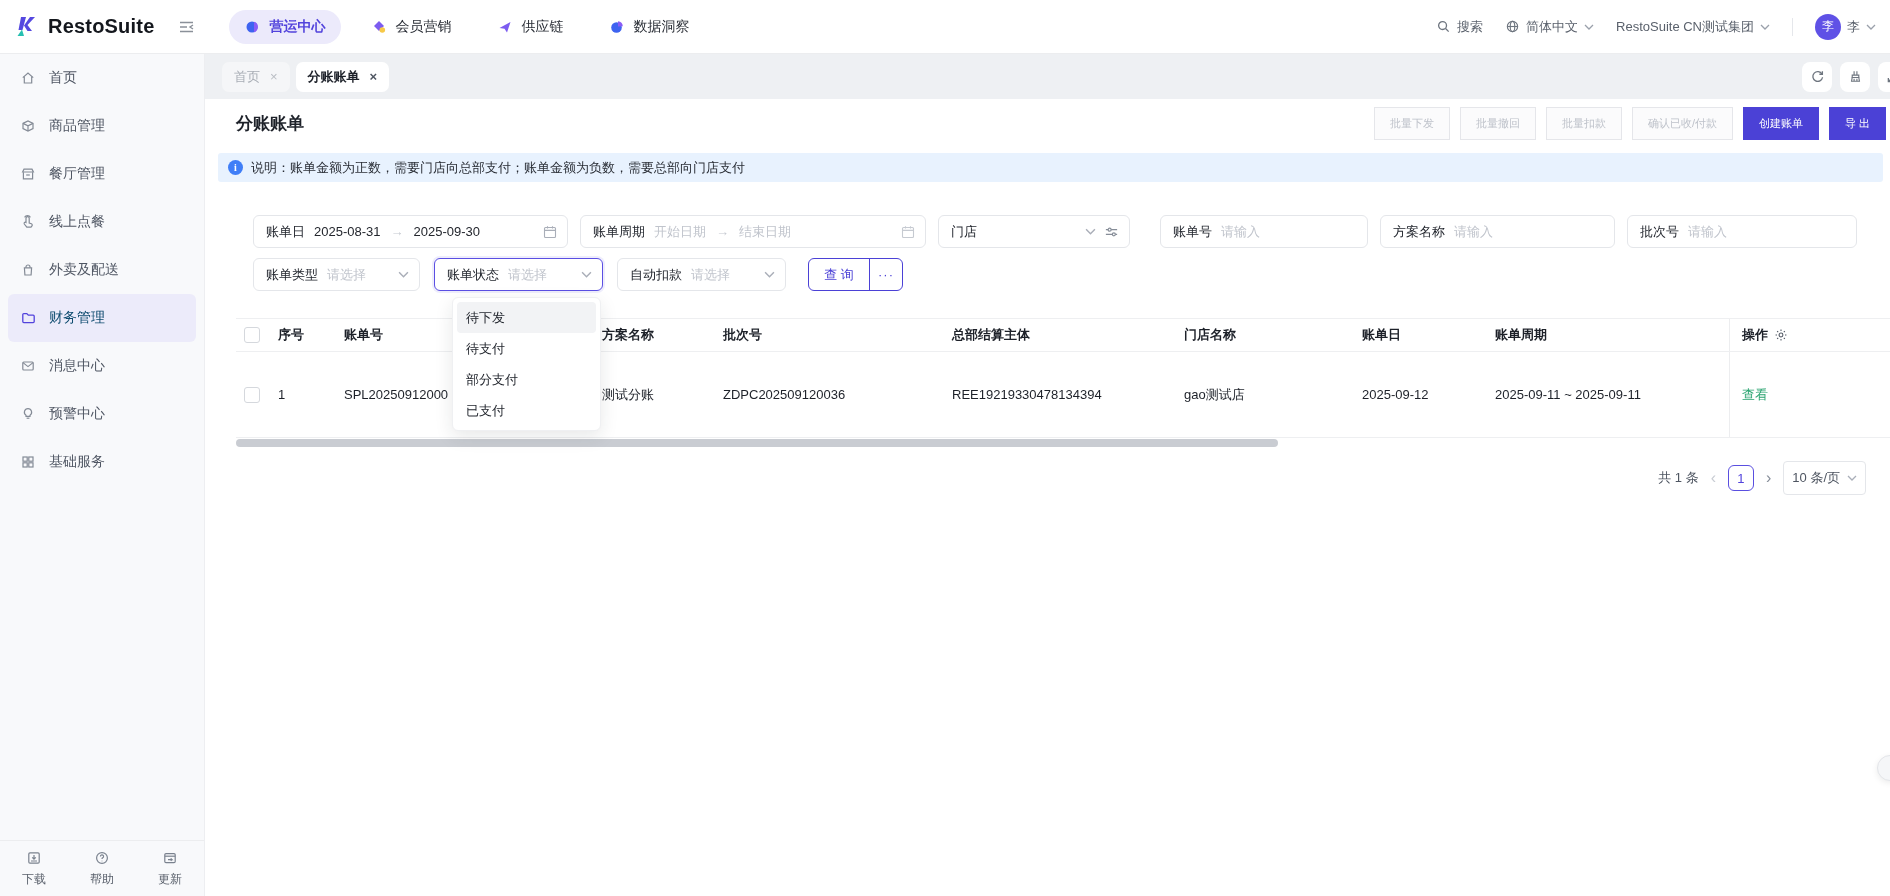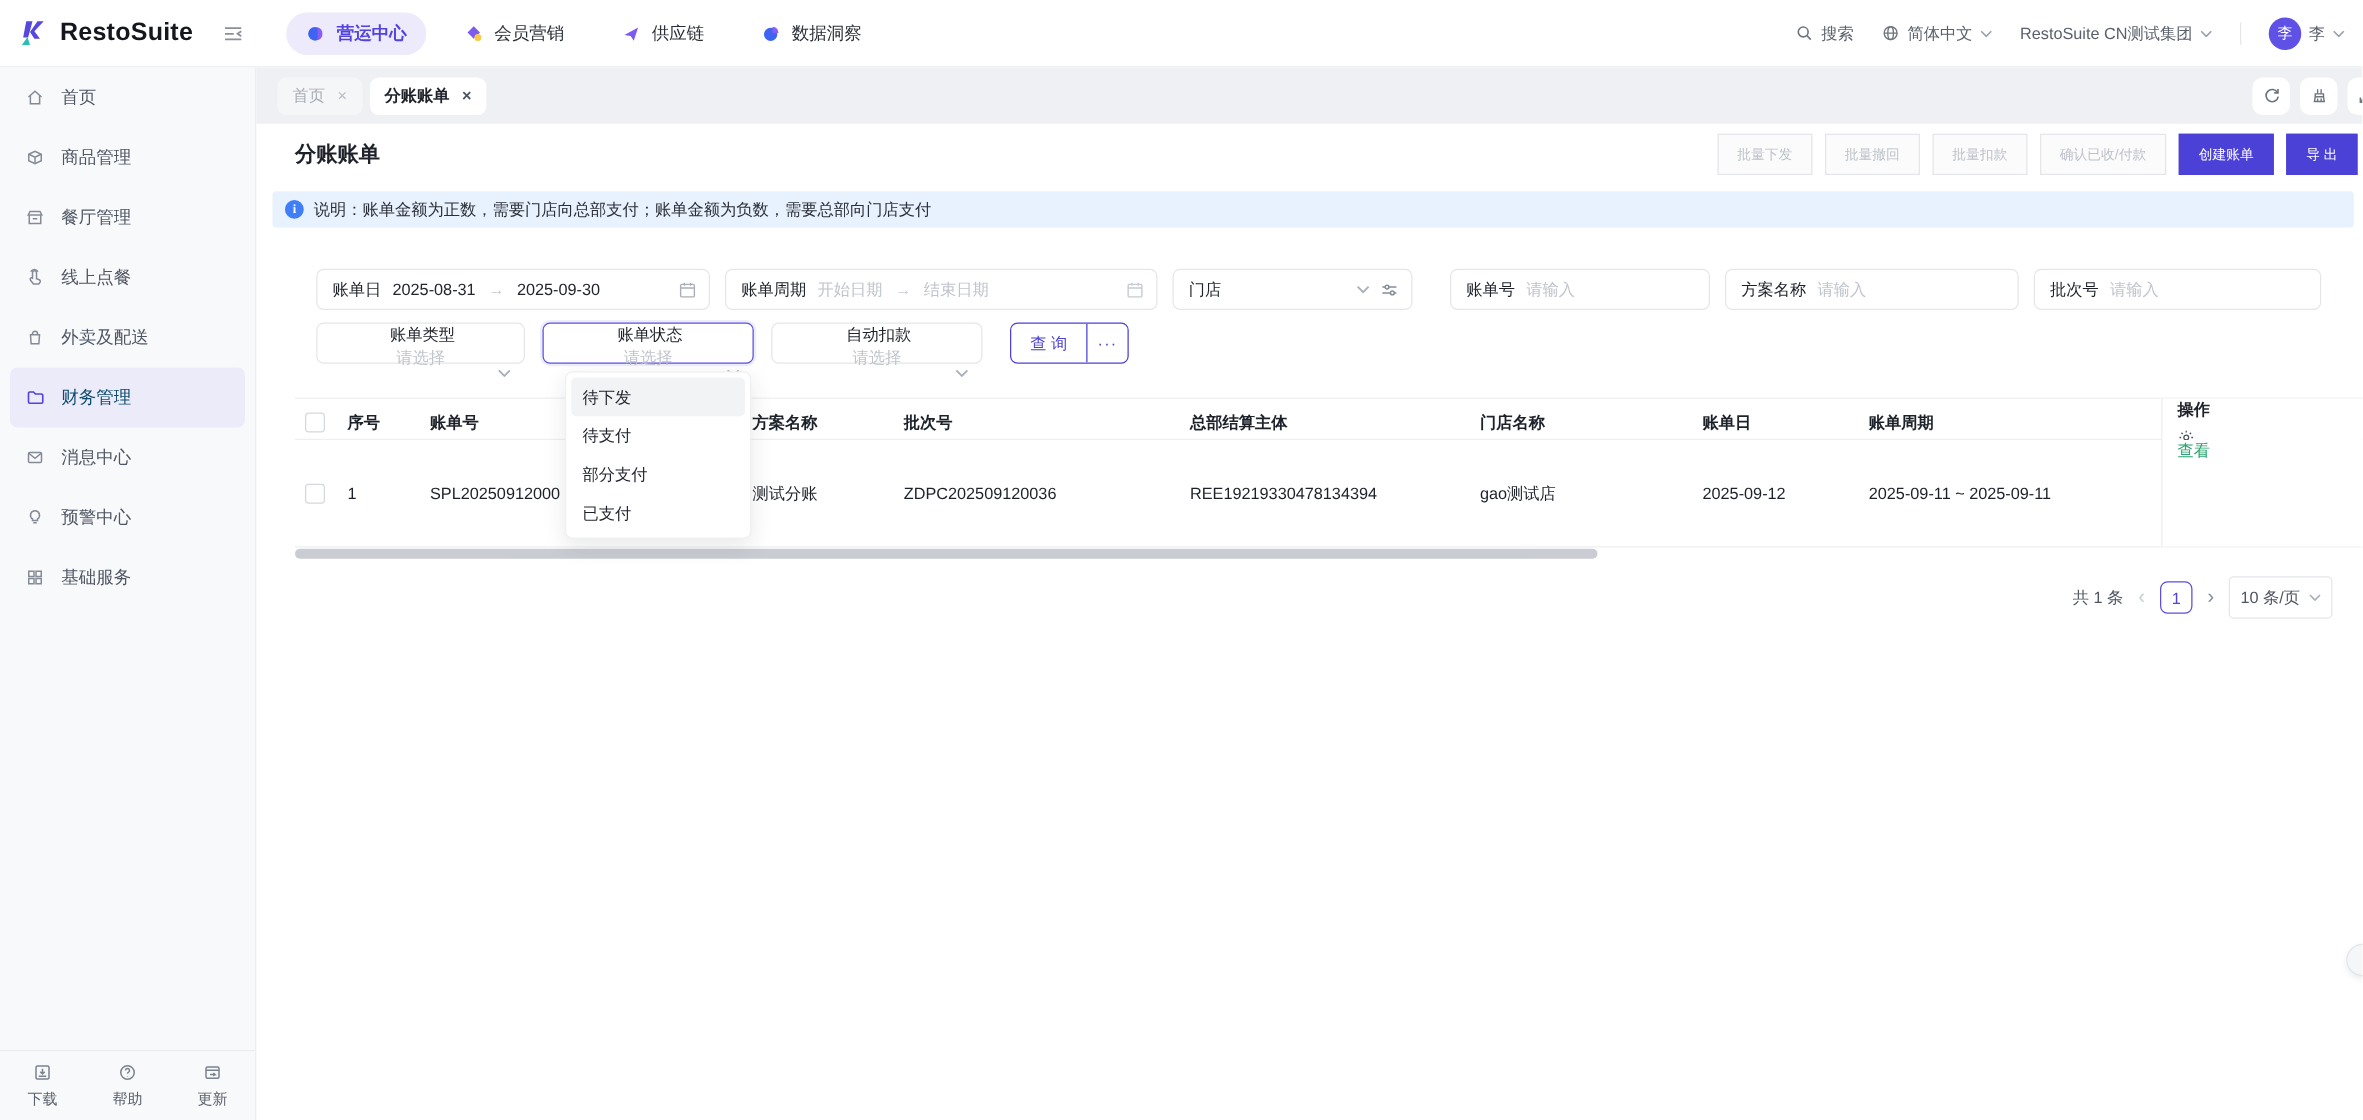--- a/index.html
+++ b/index.html
@@ -72,21 +72,21 @@
 
   
   .fbox { position:absolute; height:33px; border:1px solid #E4E6EA; border-radius:6px;
     background:#fff; display:flex; align-items:center; font-size:13px; color:#23262D; }
   .fbox.focused { border:1.5px solid #5B4FE3; box-shadow:0 0 0 2px rgba(91,79,227,.10); }
   .fbox .lbl { padding:0 9px 0 12px; white-space:nowrap; color:#1D2129; }
   .fbox .ph { color:#C0C4CC; flex:1; white-space:nowrap; }
   .fbox .val { color:#23262D; white-space:nowrap; }
   .fbox .arrow { color:#C6CAD1; margin:0 10px; }
   .fbox .tail { margin-left:auto; display:flex; align-items:center; gap:8px; padding-right:10px; color:#A9AEB8; }
-  .row2-top { top:159px;flex-direction:column; }
+  .row2-top { top:159px; }
   .qgroup { position:absolute; left:603px; top:159px; width:95px; height:33px; display:flex;
     border:1px solid #4B41D6; border-radius:6px; overflow:hidden; background:#fff; }
   .qbtn { flex:1; display:flex; align-items:center; justify-content:center; color:#4B41D6;
     font-size:13px; cursor:pointer; }
   .qmore { width:33px; border-left:1px solid #4B41D6; display:flex; align-items:center;
     justify-content:center; color:#4B41D6; cursor:pointer; letter-spacing:1px; }
 
   
   .dropdown { position:absolute; left:247px; top:198px; width:149px; background:#fff;
     border:1px solid #EFF0F2; border-radius:6px; box-shadow:0 6px 18px rgba(31,35,41,.10);
@@ -97,22 +97,22 @@
 
   
   .table { position:absolute; left:31px; top:219px; width:1654px; }
   .tgrid { display:grid; grid-template-columns:34px 66px 258px 121px 229px 232px 178px 133px 242px 161px; align-items:center; }
   .thead { height:34px; border-top:1px solid #EEEFF1; border-bottom:1px solid #EEEFF1;
     font-weight:700; color:#1D2129; }
   .trow { height:86px; border-bottom:1px solid #EEEFF1; color:#1D2129; }
   .cell { padding-left:8px; white-space:nowrap; overflow:hidden; }
   .cb-cell { padding-left:8px; }
   .checkbox { width:16px; height:16px; border:1px solid #D5D8DD; border-radius:3px; background:#fff; cursor:pointer; }
-  .op-cell { height:100%; display:flex; gap:6px; padding-left:12px;
-    border-left:1px solid #ECEDEF; background:#fff;flex-direction:column; }
+  .op-cell { height:100%; display:flex; align-items:center; gap:6px; padding-left:12px;
+    border-left:1px solid #ECEDEF; background:#fff; }
   .link { color:#2BA471; cursor:pointer; }
   .hscroll { position:absolute; left:31px; top:340px; width:1042px; height:8px;
     border-radius:4px; background:#C9CCD2; cursor:grab; }
 
   
   .pagination { position:absolute; top:362px; right:24px; display:flex; align-items:center;
     gap:10px; color:#4E5561; }
   .pg-arrow { font-size:16px; color:#868D98; cursor:pointer; padding:0 2px; }
   .pg-arrow.dis { color:#C8CCD3; cursor:default; }
   .pg-num { width:26px; height:26px; border:1px solid #5A4FE0; border-radius:6px; color:#5243DC;

